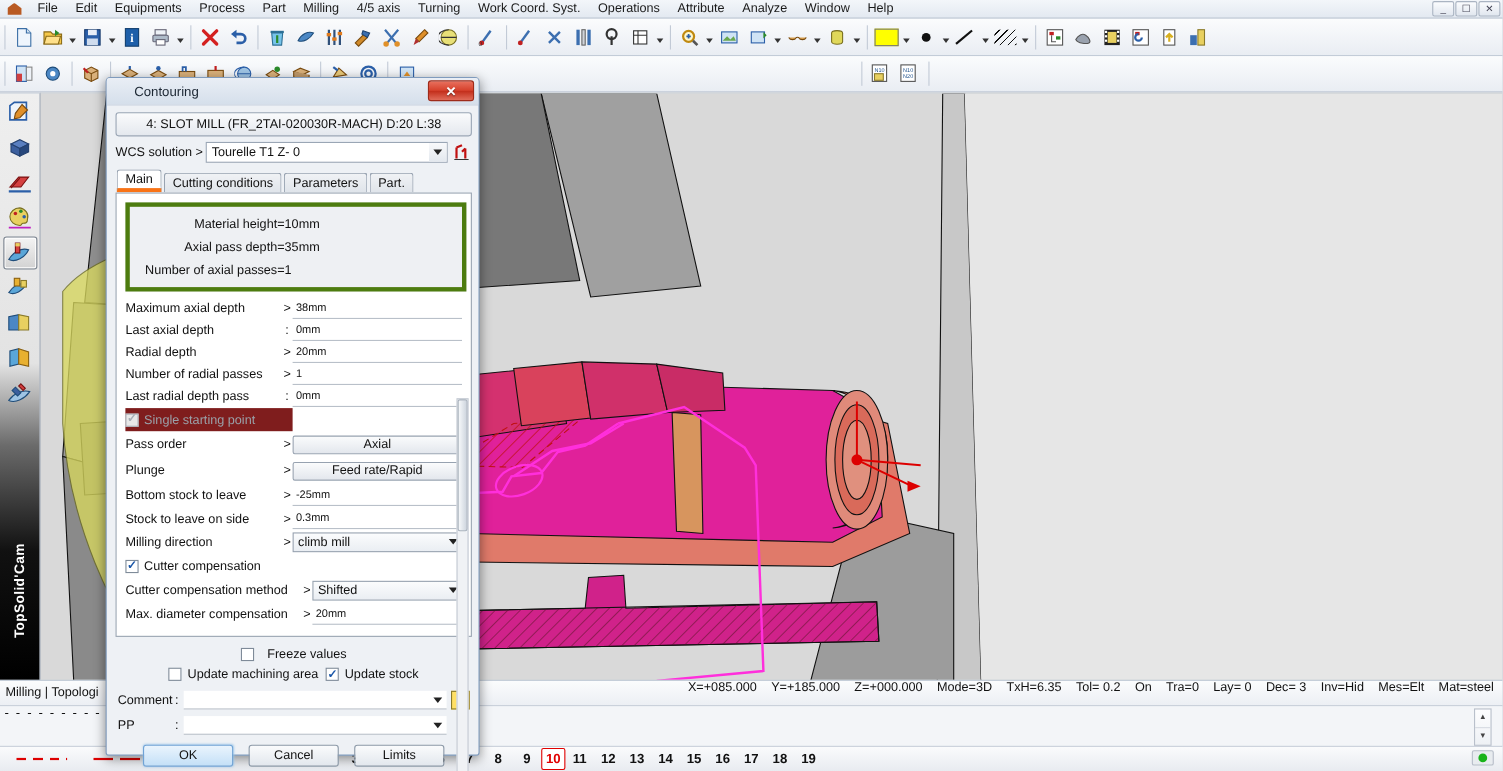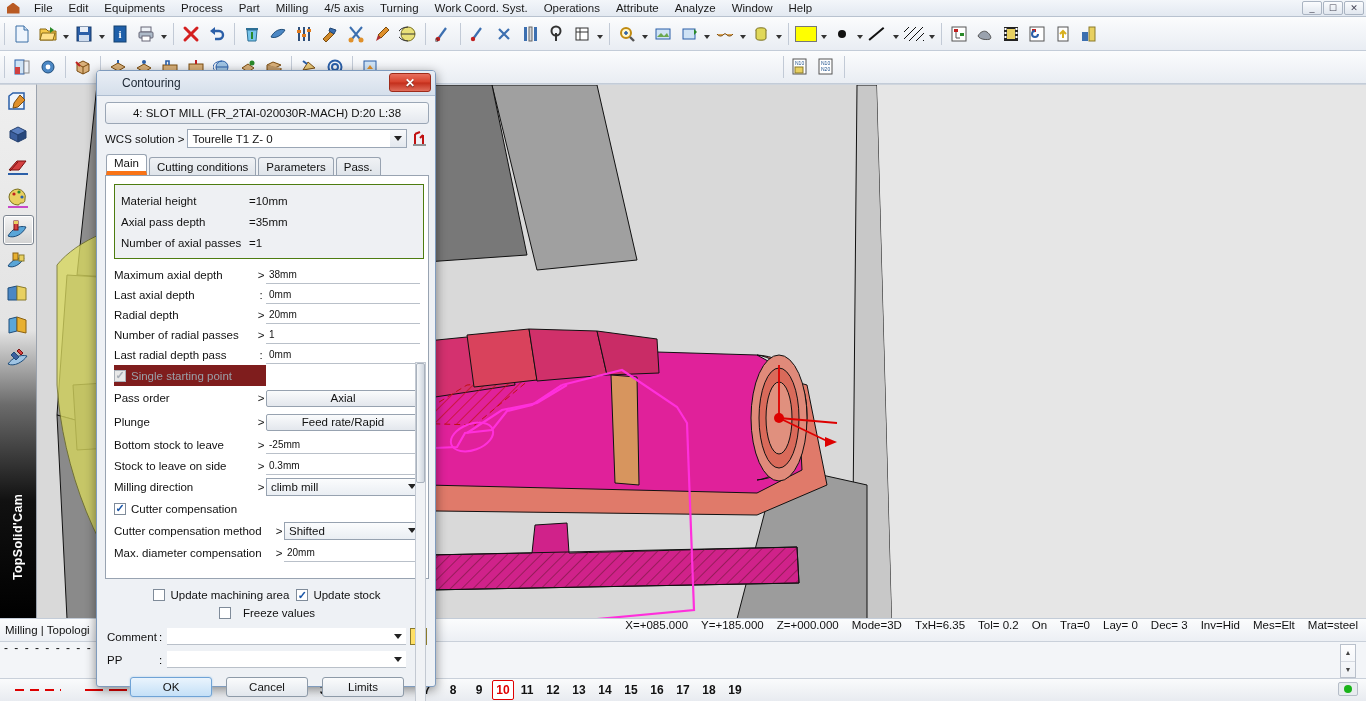--- a/index.html
+++ b/index.html
@@ -153,21 +153,21 @@
      border-top:5px solid #222; }
   .wcs-icon { width:19px;height:19px; display:flex; align-items:center; justify-content:center; }
 
   .tabs { display:flex; align-items:flex-end; height:21px; margin-left:1px; }
   .tab { height:18px; padding:0 7px; background:linear-gradient(#f0f2f5,#dfe4ea);
      border:1px solid #98a3b1; border-bottom:none; border-radius:3px 3px 0 0; margin-right:2px;
      display:flex; align-items:center; font-size:11.5px; color:#111; }
   .tab.active { height:21px; background:#fff; border-bottom:4px solid #f97316; font-weight:normal; }
 
   .panel { background:#fff; border:1px solid #98a3b1; height:404px; position:relative; padding:4px 0 0 0;}
-  .infoblock { margin:4px 4px 6px 8px; background:#eef0f3; border:1px solid #4d7c0f; padding:5px 6px; }
+  .infoblock { margin:4px 4px 6px 8px; background:#eef0f3; border:4px solid #4d7c0f; padding:5px 6px;text-align:right; }
   .inforow { display:flex; font-size:11.5px; color:#111; height:21px; align-items:center; }
   .inforow .k { width:128px; }
   .inforow .v { }
 
   .frow { display:flex; align-items:center; height:20px; padding:0 8px; }
   .frow .lbl { font-size:11.5px; color:#111; width:142px; white-space:nowrap; }
   .frow .sep { width:10px; font-size:11.5px; color:#111; text-align:center; }
   .frow .fld { flex:1; height:17px; background:#fff; border:none; border-bottom:1px solid #b9c0c9;
      font-size:10px; color:#111; display:flex; align-items:center; padding-left:3px; }
   .frow .btnfld { flex:1; height:17px; background:linear-gradient(#fafbfc,#e3e7ed);
@@ -844,21 +844,21 @@
               <path d="M12 5l-3 3" stroke="#c01010" stroke-width="2"></path>
               <path d="M2 15h13" stroke="#333"></path>
             </svg>
         </div>
       </div>
 
       <div class="tabs">
         <div class="tab active">Main</div>
         <div class="tab">Cutting conditions</div>
         <div class="tab">Parameters</div>
-        <div class="tab">Pass.</div>
+        <div class="tab">Part.</div>
       </div>
 
       <div class="panel">
 
         <div class="infoblock">
           <div class="inforow">
             <span class="k">Material height</span>
             <span class="v">=10mm</span>
           </div>
           <div class="inforow">
@@ -951,33 +951,33 @@
           <div class="fld">20mm</div>
         </div>
 
         <div class="vscroll">
           <div class="thumb"></div>
         </div>
       </div>
 
       <div class="footchecks">
         <div class="fc-line">
+          <div class="cbox"></div>
+          <span class="cblbl">Freeze values</span>
+        </div>
+        <div class="fc-line">
           <div style="display:flex;align-items:center">
             <div class="cbox"></div>
             <span class="cblbl">Update machining area</span>
           </div>
           <div style="display:flex;align-items:center">
             <div class="cbox checked"></div>
             <span class="cblbl">Update stock</span>
           </div>
         </div>
-        <div class="fc-line">
-          <div class="cbox"></div>
-          <span class="cblbl">Freeze values</span>
-        </div>
       </div>
 
       <div class="commentrow">
         <span class="lbl">Comment</span>
         <span class="colon">:</span>
         <div class="inp" title="">
           <span class="arrow"></span>
         </div>
         <div class="noteicon">+</div>
       </div>

